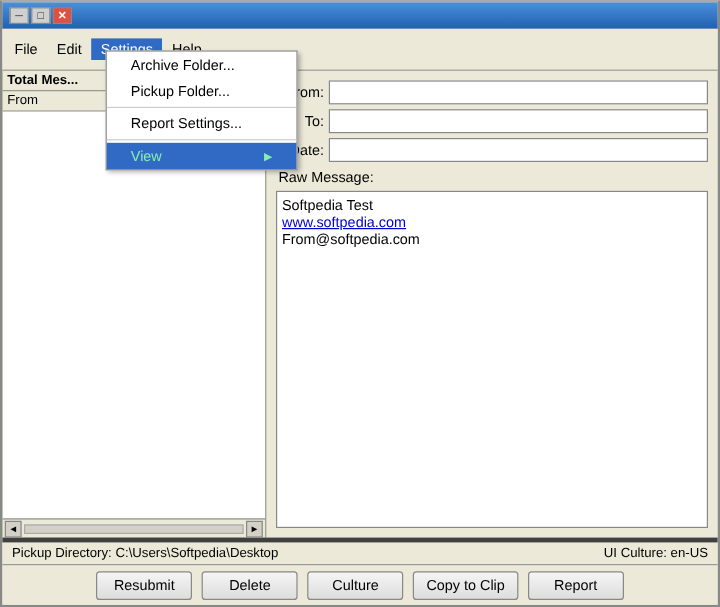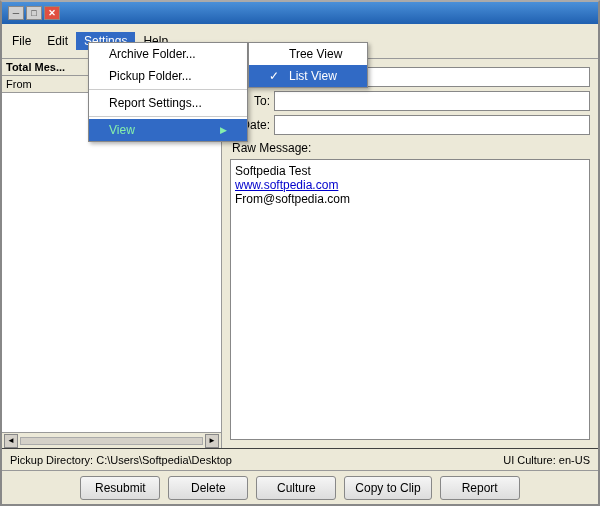--- a/index.html
+++ b/index.html
@@ -181,21 +181,21 @@
       color: #000;
     }
     .raw-text-link {
       font-size: 12px;
       color: #0000cc;
       text-decoration: underline;
     }
     .status-bar {
       height: 22px;
       background: #ece9d8;
-      border-top: 1px solid #404040;
+      border-top: 4px solid #404040;
       display: flex;
       align-items: center;
       padding: 0 8px;
       font-size: 11px;
       gap: 20px;
       flex-shrink: 0;
     }
     .status-item { color: #000; }
     .status-right { margin-left: auto; }
     .button-bar {
@@ -367,24 +367,14 @@
       <div class="dropdown-item">Pickup Folder...</div>
       <div class="dropdown-separator"></div>
       <div class="dropdown-item">Report Settings...</div>
       <div class="dropdown-separator"></div>
       <div class="dropdown-item has-submenu">
         <span>View</span>
         <span class="arrow">▶</span>
       </div>
     </div>
 
-    <div class="submenu">
-      <div class="submenu-item">
-        <span class="check-mark"> </span>
-        <span>Tree View</span>
-      </div>
-      <div class="submenu-item active-item">
-        <span class="check-mark">✓</span>
-        <span>List View</span>
-      </div>
-    </div>
   </div>
 </div>
 
 </body></html>

